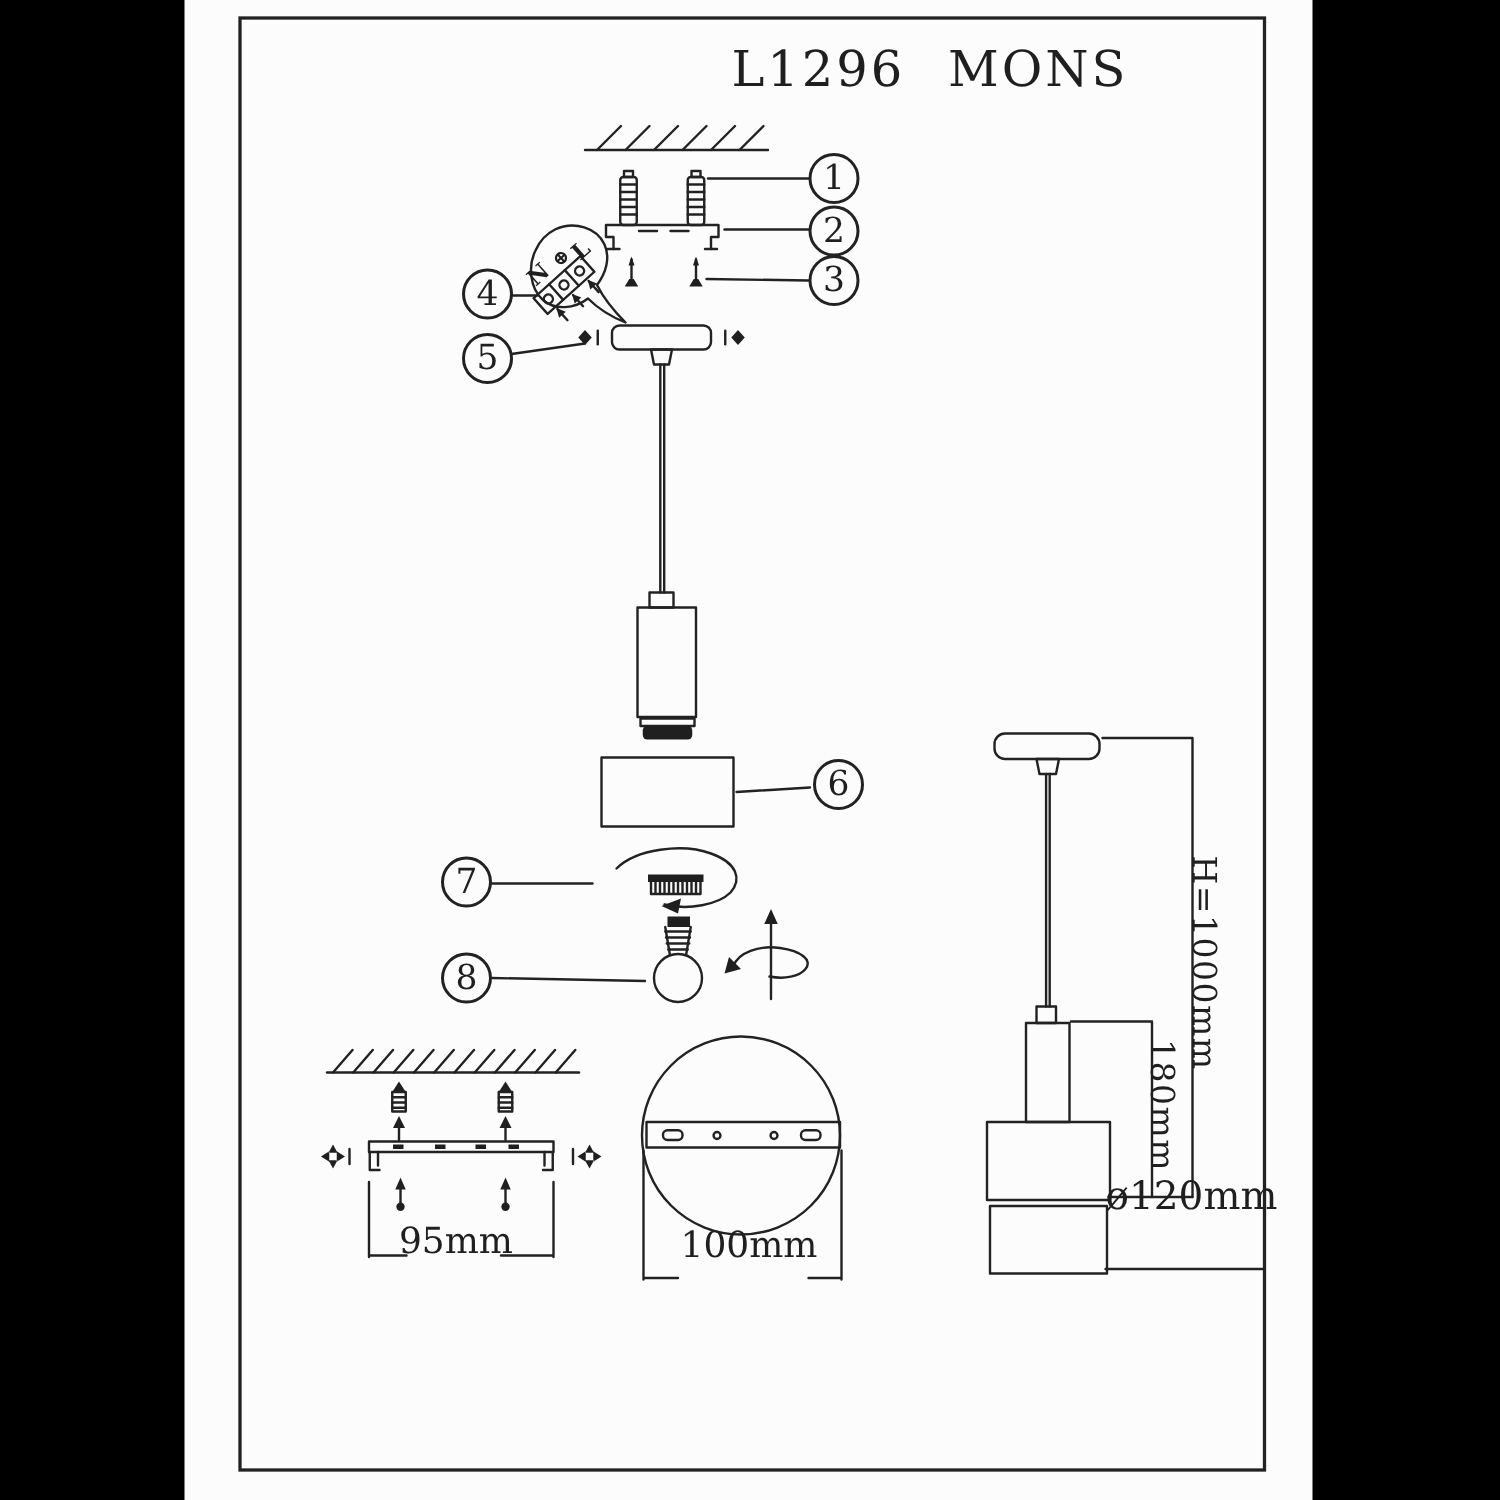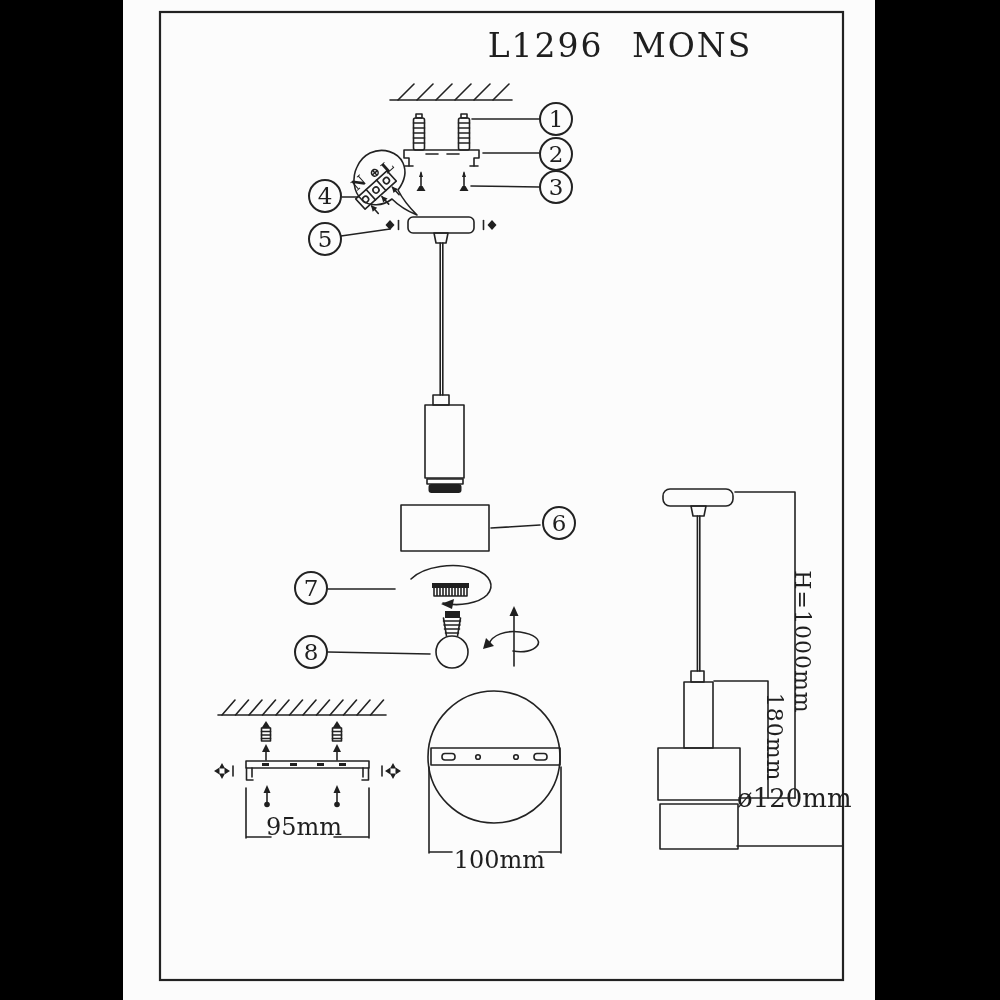--- a/index.html
+++ b/index.html
@@ -245,20 +245,20 @@
     </div>
   <div class="callout" style="left:294px;top:635px;">
       <span>8</span>
     </div>
 
   <span class="tlabel" style="left:352px;top:174px;transform:rotate(-42deg);">N</span>
   <span class="tlabel" style="left:369px;top:165px;font-size:13px;transform:rotate(-42deg);">⊕</span>
   <span class="tlabel" style="left:382px;top:158px;transform:rotate(-42deg);">L</span>
 
   <div class="txt dim" style="left:262px;top:813px;width:80px;">95mm</div>
-  <div class="txt dim" style="left:445px;top:846px;width:100px;">100mm</div>
+  <div class="txt dim" style="left:445px;top:816px;width:100px;">100mm</div>
   <div class="txt vdim" style="left:802px;top:642px;">H=1000mm</div>
   <div class="txt vdim" style="left:774px;top:737px;">180mm</div>
   <div class="txt dim" style="left:737px;top:783px;width:102px;font-size:26px;">ø120mm</div>
 
   <div class="txt specs">
   </div>
 </div>
 
 </body></html>

